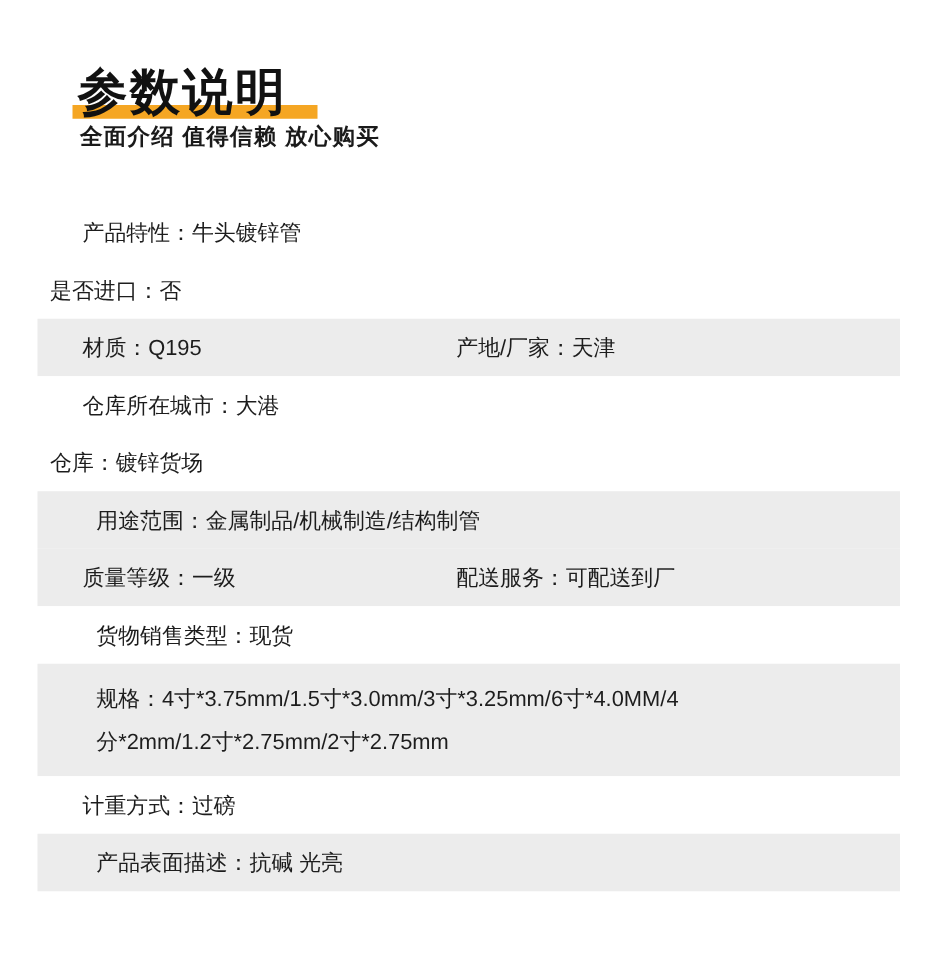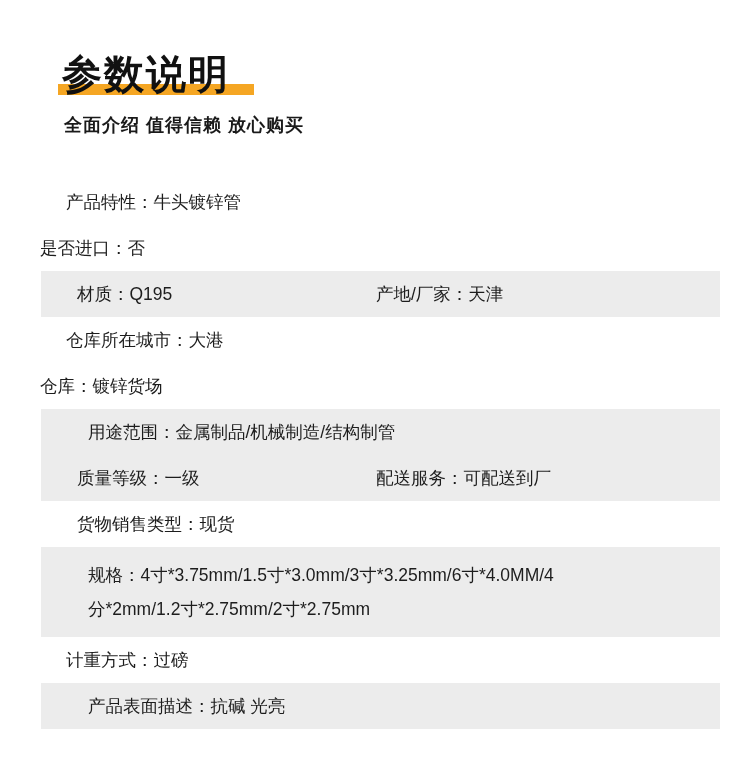--- a/index.html
+++ b/index.html
@@ -39,41 +39,40 @@
   .title-underline {
     position: absolute;
     left: -4px;
     bottom: 1px;
     width: 196px;
     height: 11px;
     background: #f5a623;
     z-index: 1;
   }
   .subtitle {
-    margin-top: 17px;
+    margin-top: 1px;
     margin-left: 2px;
     font-size: 18px;
     font-weight: bold;
     letter-spacing: 1px;
     color: #1a1a1a;
   }
   .spec-table {
     margin-top: 42px;
     width: 690px;
     margin-left: 30px;
   }
   .spec-row {
     display: flex;
     align-items: stretch;
     min-height: 44px;
     box-sizing: border-box;
   }
   .spec-row.shaded {
     background: #ececec;
-    margin-left: 11px;
   }
   .spec-row.plain {
     background: #ffffff;
     flex-direction: column;
   }
   .cell {
     display: flex;
     align-items: center;
     font-size: 17.5px;
     color: #1d1d1d;

